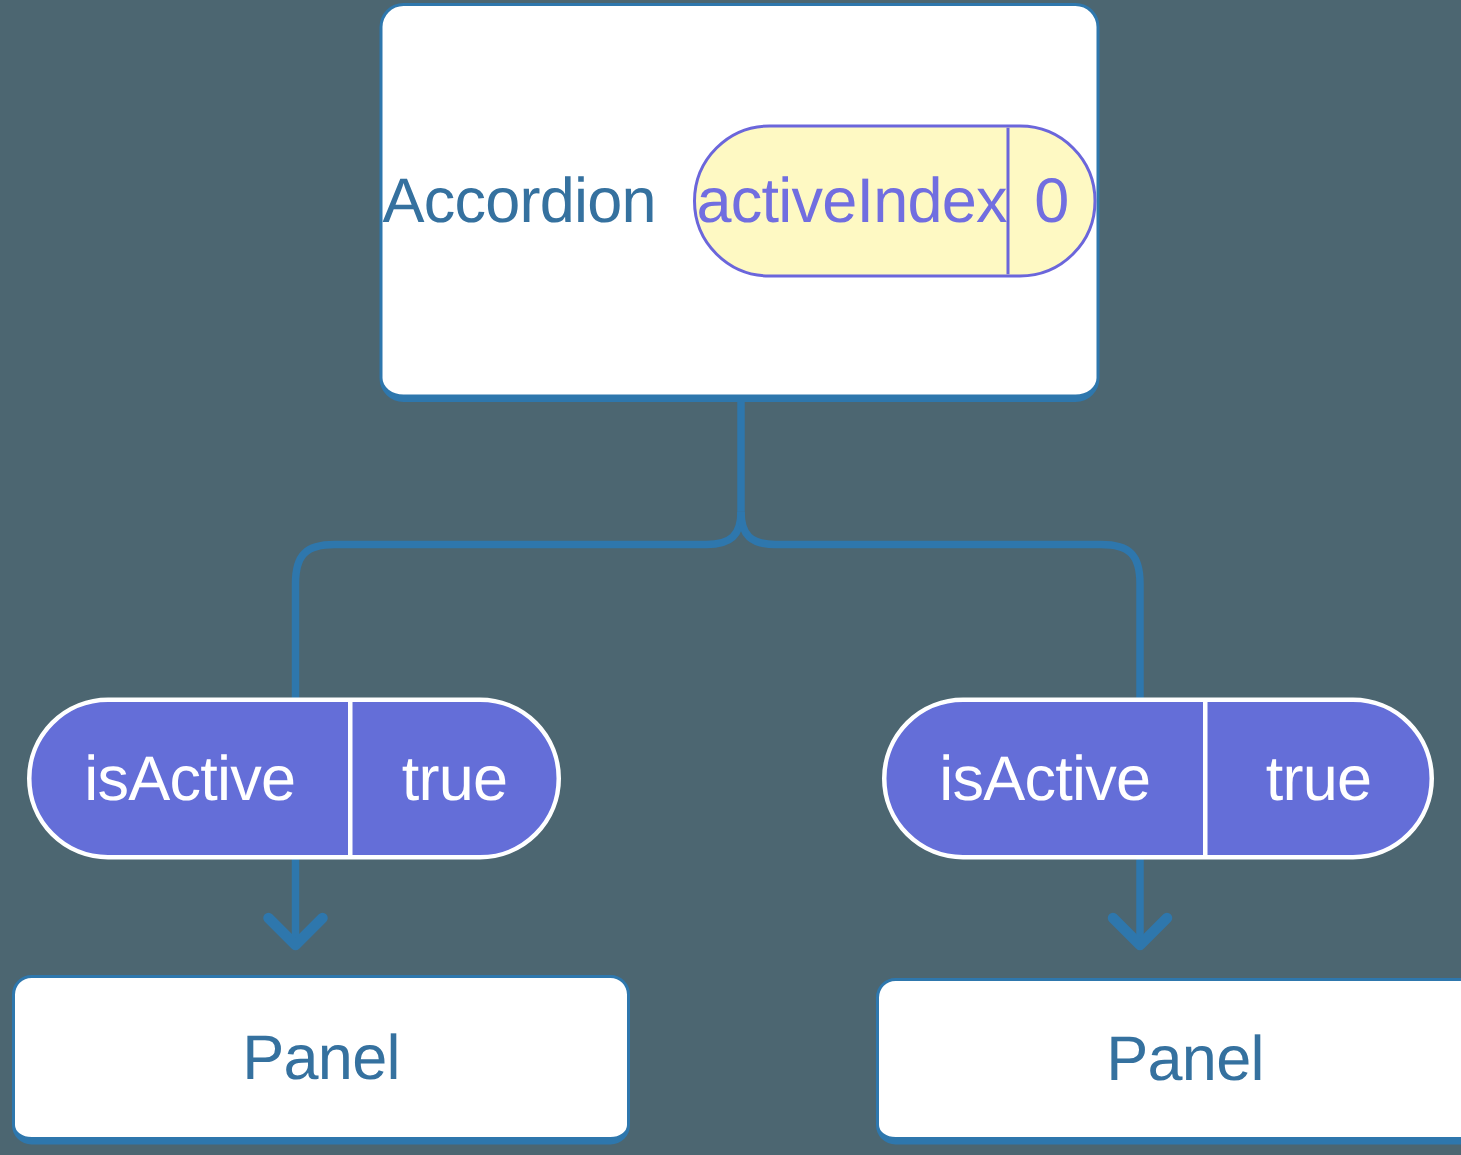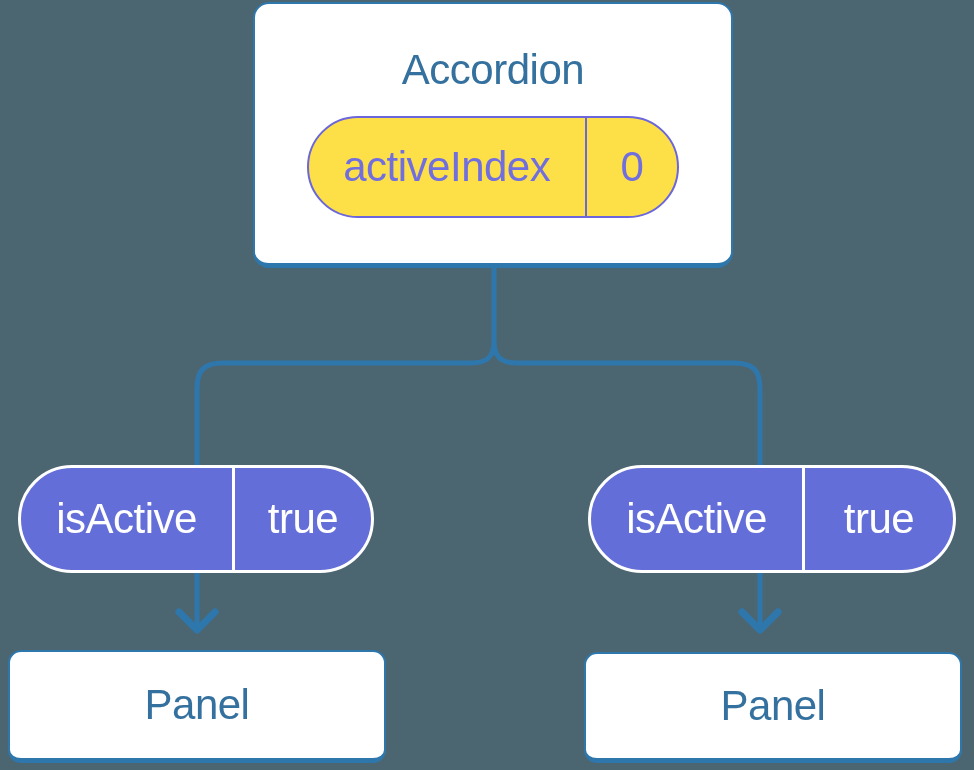--- a/index.html
+++ b/index.html
@@ -23,21 +23,21 @@
     z-index: 1;
   }
   .card {
     position: absolute;
     background: #ffffff;
     border: 2px solid var(--line, #2E77AD);
     border-bottom-width: 5px;
     box-sizing: border-box;
     z-index: 2;
     display: flex;
-    flex-direction: column;
+    flex-direction: row;
     align-items: center;
     justify-content: center;
   }
   .root-card {
     left: 253px;
     top: 2px;
     width: 480px;
     height: 266px;
     border-radius: 16px;
     gap: 25px;
@@ -51,21 +51,21 @@
   }
   .state-pill {
     width: 372px;
     height: 102px;
     border: 2.5px solid var(--pillOutline, #6B66DB);
     border-radius: 60px;
     box-sizing: border-box;
     display: flex;
     align-items: stretch;
     overflow: hidden;
-    background: #fde047;
+    background: #fef9c3;
   }
   .state-pill .seg {
     display: flex;
     align-items: center;
     justify-content: center;
     color: var(--pillOutlineText, #716EE0);
     font-size: 42px;
     font-weight: 500;
     letter-spacing: -0.5px;
   }
@@ -100,21 +100,21 @@
   .prop-pill .seg.name { width: 211px; }
   .prop-pill .seg.value { flex: 1; }
   .prop-pill .divider {
     width: 3px;
     background: #ffffff;
   }
   .prop-pill.left { left: 18px; width: 356px; }
   .prop-pill.right { left: 588px; width: 368px; }
   .panel-card {
     top: 650px;
-    width: 378px;
+    width: 412px;
     height: 113px;
     border-radius: 13px;
     text-align: right;
   }
   .panel-card.left { left: 8px; }
   .panel-card.right { left: 584px; top: 652px; height: 111px; }
 </style>
 </head>
 <body>
 

